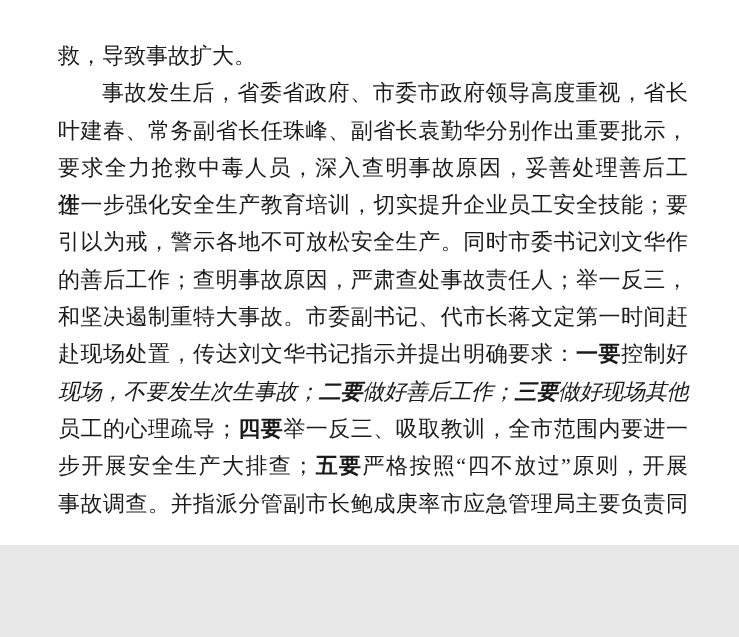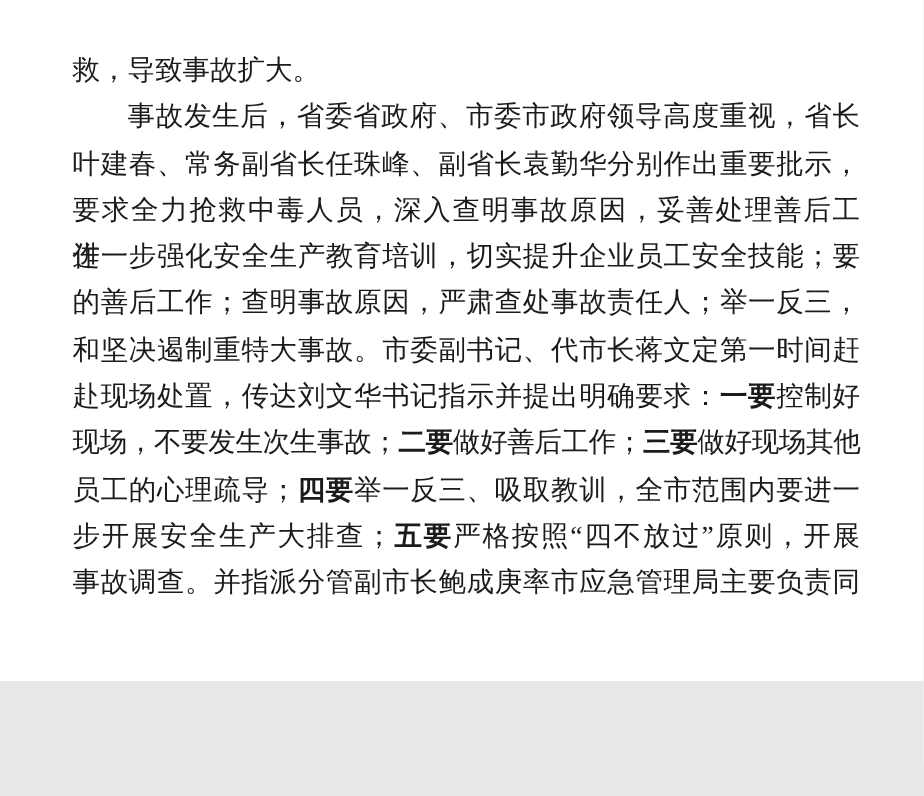--- a/index.html
+++ b/index.html
@@ -31,36 +31,38 @@
   .line.justify {
     text-align: justify;
     text-align-last: justify;
     text-justify: inter-character;
   }
   .line.indent {
     text-indent: 44px;
   }
   .line.tight {
     letter-spacing: -0.5px;
+    font-style: italic;
   }
   .seg.b {
     font-weight: 700;
     font-family: "Liberation Sans", "DejaVu Sans", sans-serif;
   }
 </style>
 </head>
 <body>
 
 <div class="page" style="background: rgb(255, 255, 255); color: rgb(27, 27, 27);">
   <div class="textblock" id="textblock">
       <div class="line"><span class="seg">救，导致事故扩大。</span></div>
       <div class="line justify indent"><span class="seg">事故发生后，省委省政府、市委市政府领导高度重视，省长</span></div>
       <div class="line justify"><span class="seg">叶建春、常务副省长任珠峰、副省长袁勤华分别作出重要批示，</span></div>
       <div class="line justify"><span class="seg">要求全力抢救中毒人员，深入查明事故原因，妥善处理善后工作，</span></div>
       <div class="line justify"><span class="seg">进一步强化安全生产教育培训，切实提升企业员工安全技能；要</span></div>
+      <div class="line justify"><span class="seg">引以为戒，警示各地不可放松安全生产。同时市委书记刘文华作</span></div>
       <div class="line justify"><span class="seg">的善后工作；查明事故原因，严肃查处事故责任人；举一反三，</span></div>
       <div class="line justify"><span class="seg">和坚决遏制重特大事故。市委副书记、代市长蒋文定第一时间赶</span></div>
       <div class="line justify"><span class="seg">赴现场处置，传达刘文华书记指示并提出明确要求：</span><span class="seg b">一要</span><span class="seg">控制好</span></div>
       <div class="line justify tight"><span class="seg">现场，不要发生次生事故；</span><span class="seg b">二要</span><span class="seg">做好善后工作；</span><span class="seg b">三要</span><span class="seg">做好现场其他</span></div>
       <div class="line justify"><span class="seg">员工的心理疏导；</span><span class="seg b">四要</span><span class="seg">举一反三、吸取教训，全市范围内要进一</span></div>
       <div class="line justify"><span class="seg">步开展安全生产大排查；</span><span class="seg b">五要</span><span class="seg">严格按照“四不放过”原则，开展</span></div>
       <div class="line justify"><span class="seg">事故调查。并指派分管副市长鲍成庚率市应急管理局主要负责同</span></div>
     </div>
 </div>
 

